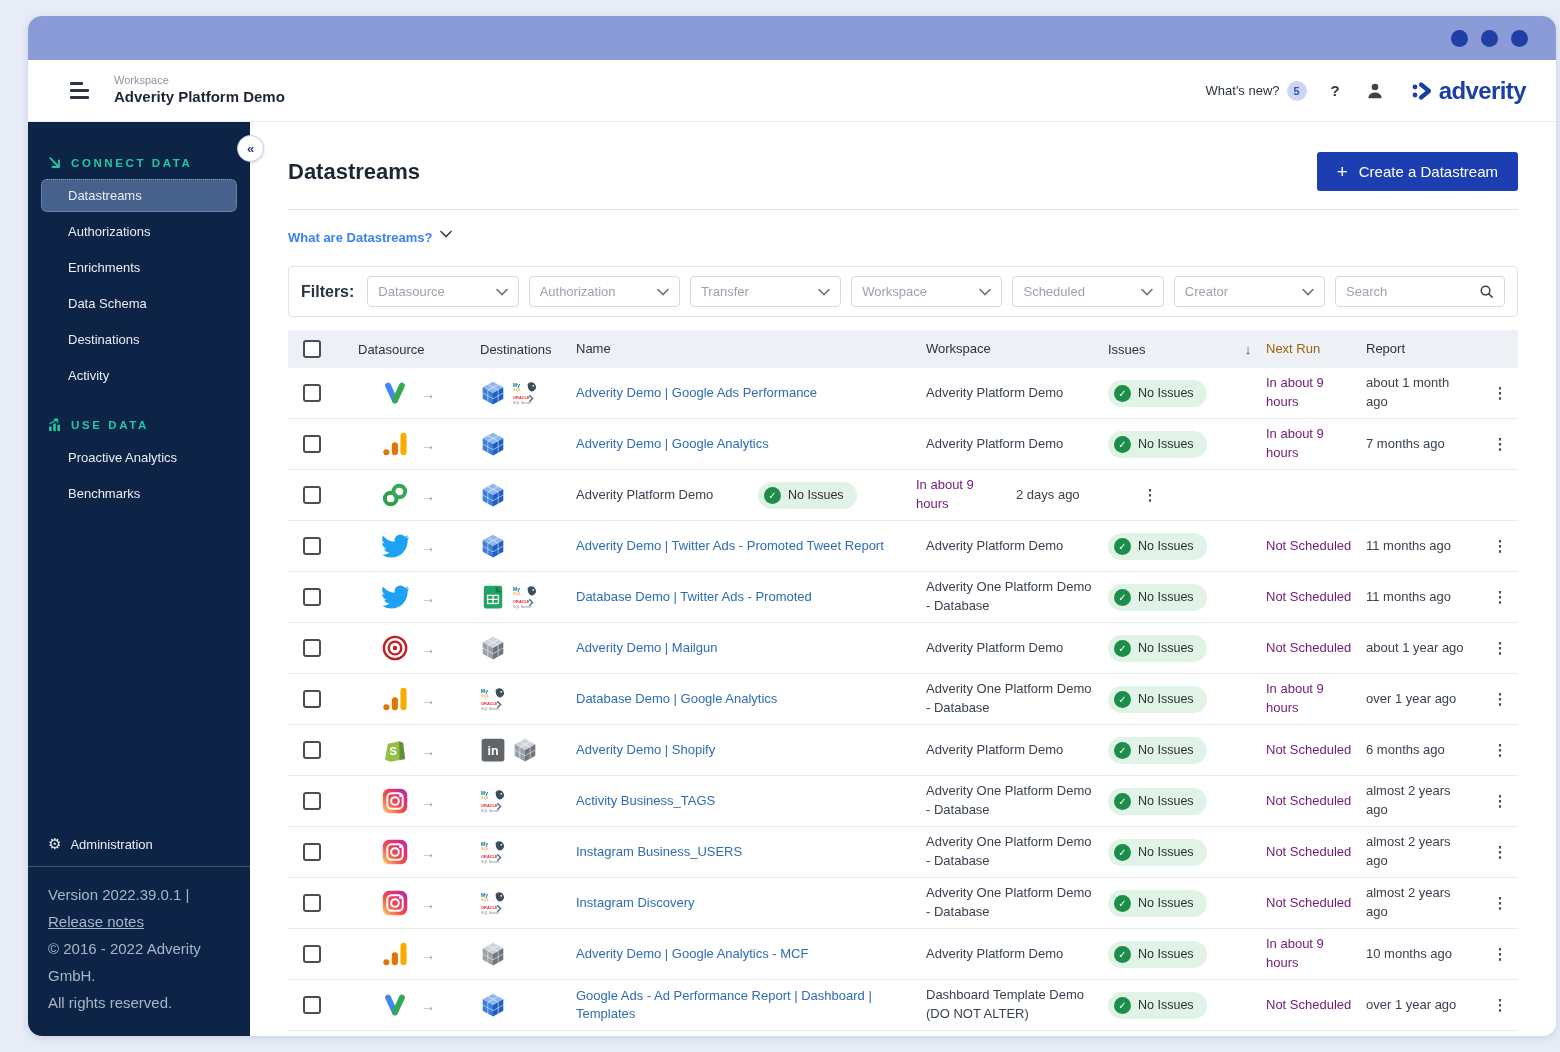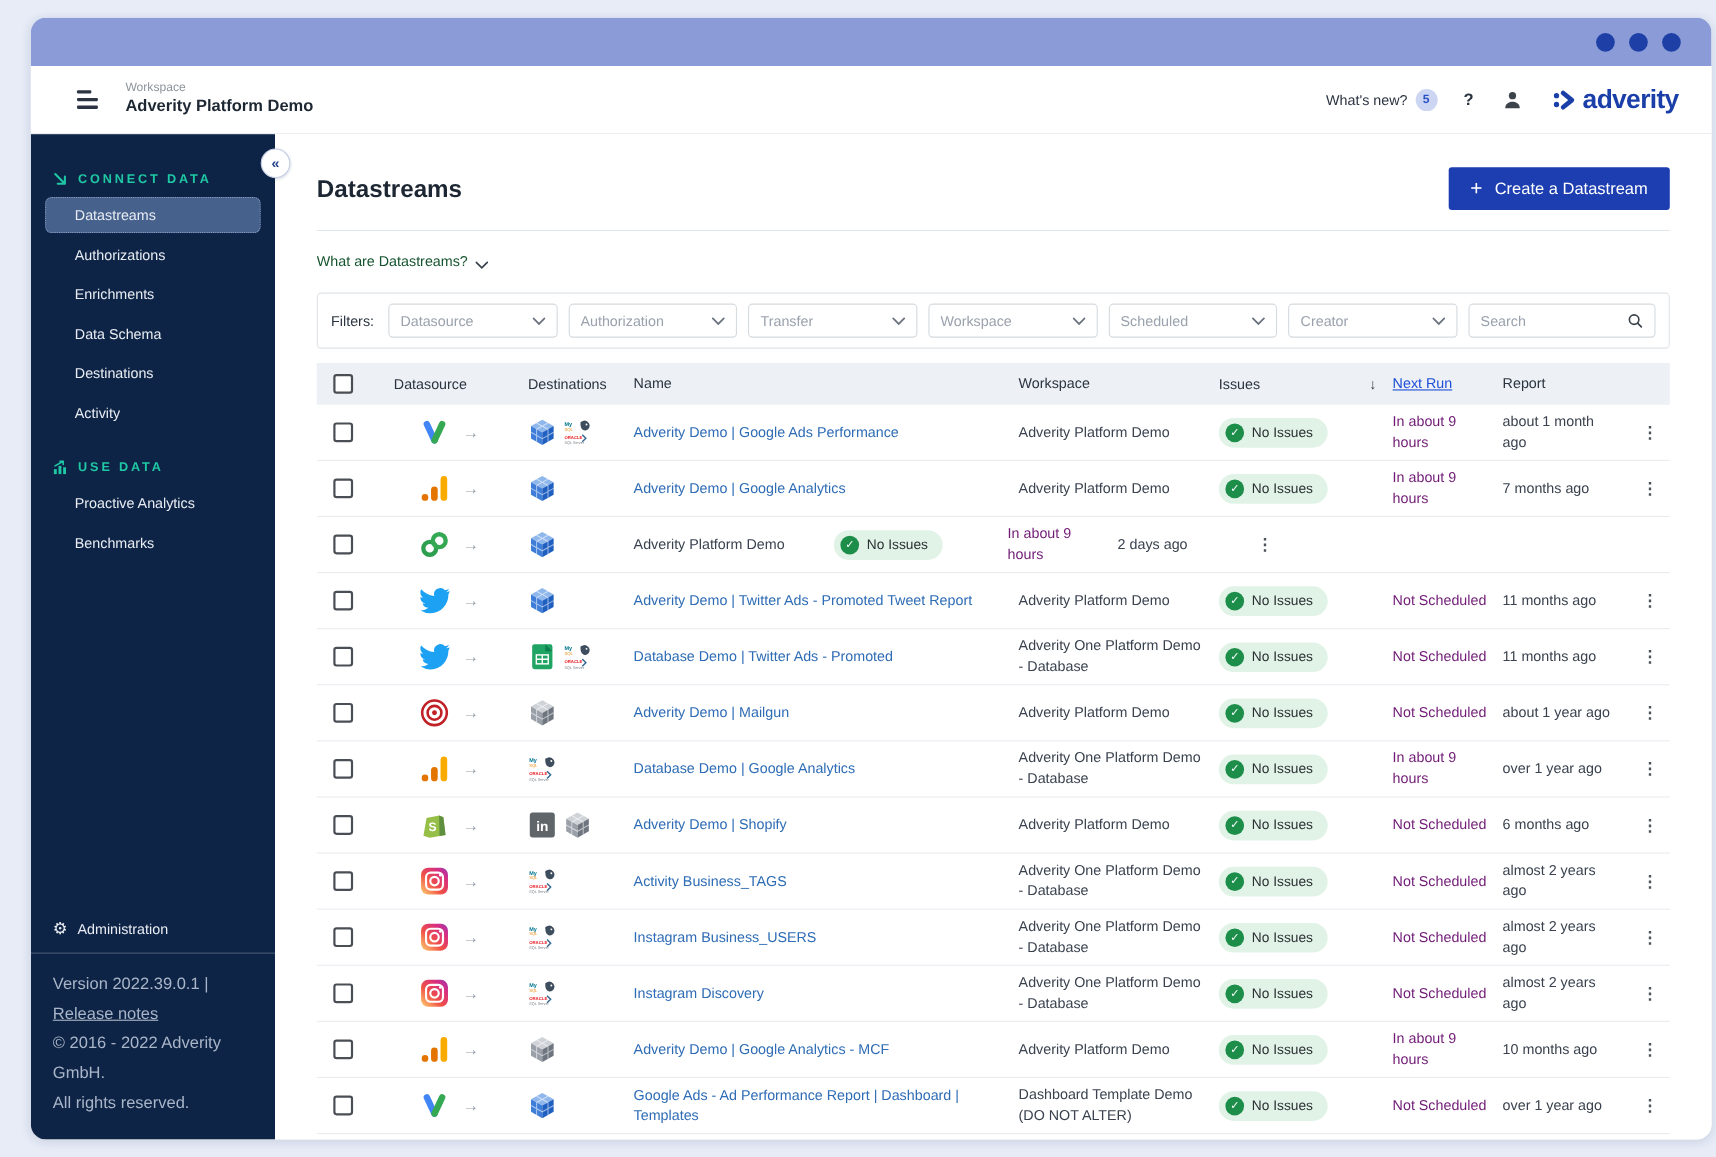--- a/index.html
+++ b/index.html
@@ -61,25 +61,25 @@
   .side-footer a { color:#a9b5c8; }
   
   .main { flex:1; background:#fff; padding:0 38px; min-width:0; overflow:hidden; }
   .main-top { display:flex; justify-content:space-between; align-items:center;
     padding-top:30px; padding-bottom:18px; border-bottom:1px solid #e2e6ea; }
   .page-title { font-size:22px; font-weight:600; color:#1d2733; }
   .create-btn { background:#1c3eb0; color:#fff; font-size:15px; border:none; border-radius:3px;
     padding:10px 20px; display:flex; align-items:center; gap:11px; cursor:pointer;
     font-family:"Liberation Sans",sans-serif; }
   .create-btn .plus { font-size:19px; font-weight:400; line-height:1; }
-  .what-are { margin:20px 0 21px; font-size:13px; color:#14532d; display:flex; align-items:flex-end; gap:7px; cursor:pointer; }
+  .what-are { margin:20px 0 21px; font-size:13px; color:#3b82f6; display:flex; align-items:flex-start; gap:7px; cursor:pointer;font-weight:bold; }
   
   .filter-card { border:1px solid #dfe3e8; border-radius:4px; padding:9px 12px;
     display:flex; align-items:center; gap:10px; }
-  .filters-label { font-size:13px; font-weight:normal; color:#2a3340; margin-right:3px; white-space:nowrap; }
+  .filters-label { font-size:16px; font-weight:bold; color:#2a3340; margin-right:3px; white-space:nowrap; }
   .select { flex:1; height:31px; border:1px solid #d5dade; border-radius:4px; background:#fff;
     display:flex; align-items:center; justify-content:space-between; padding:0 10px;
     font-size:13px; color:#9aa2ad; cursor:pointer; min-width:0; }
   .select span { overflow:hidden; white-space:nowrap; }
   .search-box { flex:1; height:31px; border:1px solid #d5dade; border-radius:4px; background:#fff;
     display:flex; align-items:center; padding:0 10px; min-width:0; }
   .search-box input { border:none; outline:none; flex:1; min-width:0; font-size:13px;
     color:#3a4350; font-family:"Liberation Sans",sans-serif; }
   .search-box input::placeholder { color:#9aa2ad; }
   
@@ -278,21 +278,21 @@
           <div class="thead">
             <div class="c-check">
                 <span class="cb"></span>
               </div>
             <div class="c-ds">Datasource</div>
             <div class="c-dest">Destinations</div>
             <div class="c-name">Name</div>
             <div class="c-ws" style="color:#2a3340;">Workspace</div>
             <div class="c-issues">Issues</div>
             <div class="c-sort">↓</div>
-            <div class="c-next" style="color:#1d4ed8;text-decoration:underline;">Next Run</div>
+            <div class="c-next" style="color:#a16207;">Next Run</div>
             <div class="c-edited" style="color:#2a3340;">Report</div>
             <div class="c-menu"></div>
           </div>
           <div id="table-body">
   <div class="trow">
     <div class="c-check">
                   <span class="cb"></span>
                 </div>
     <div class="c-ds">
       <span class="icon-ds">

